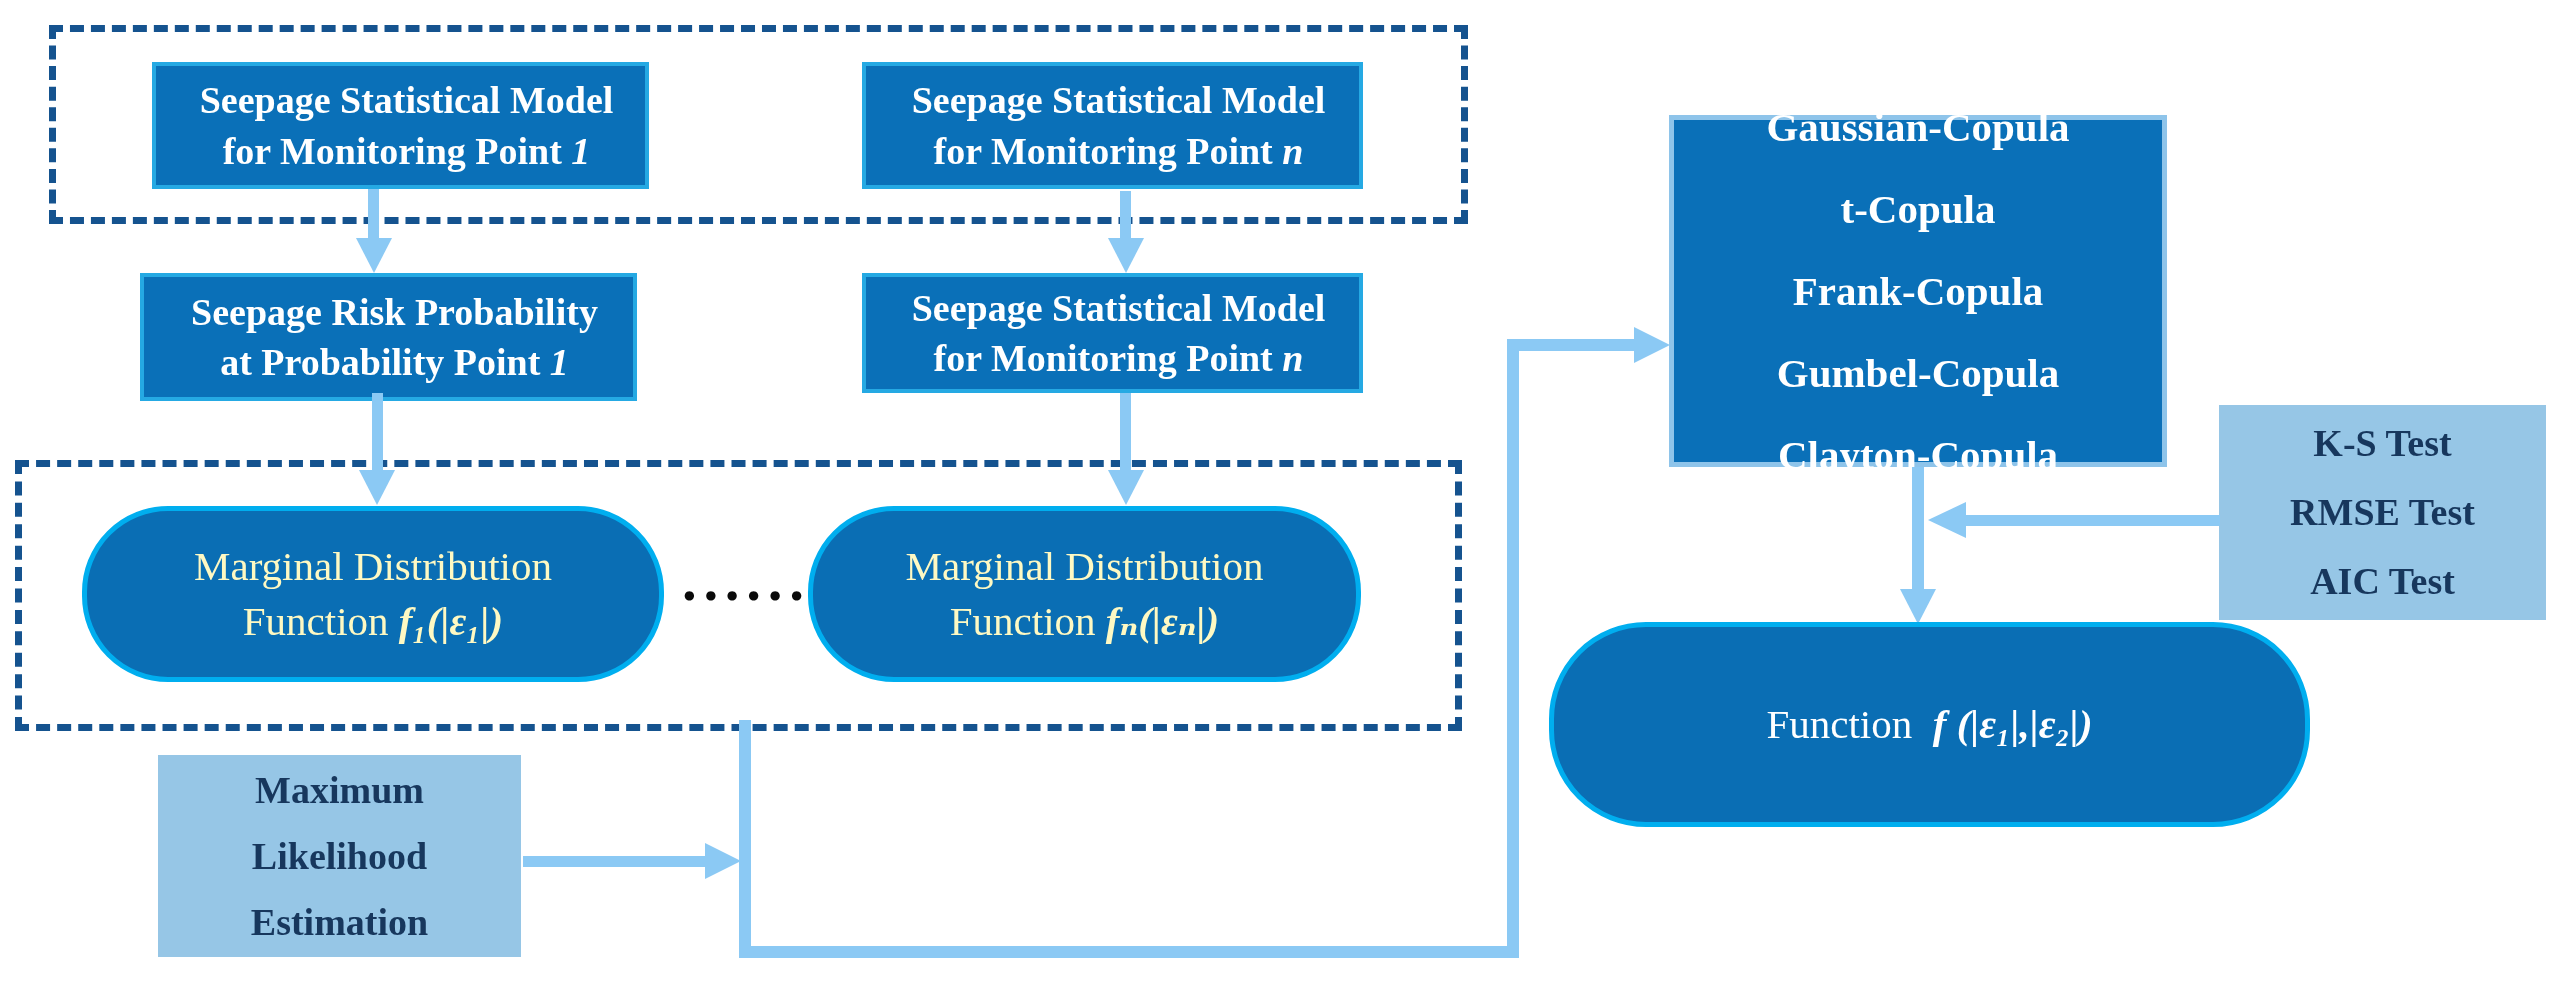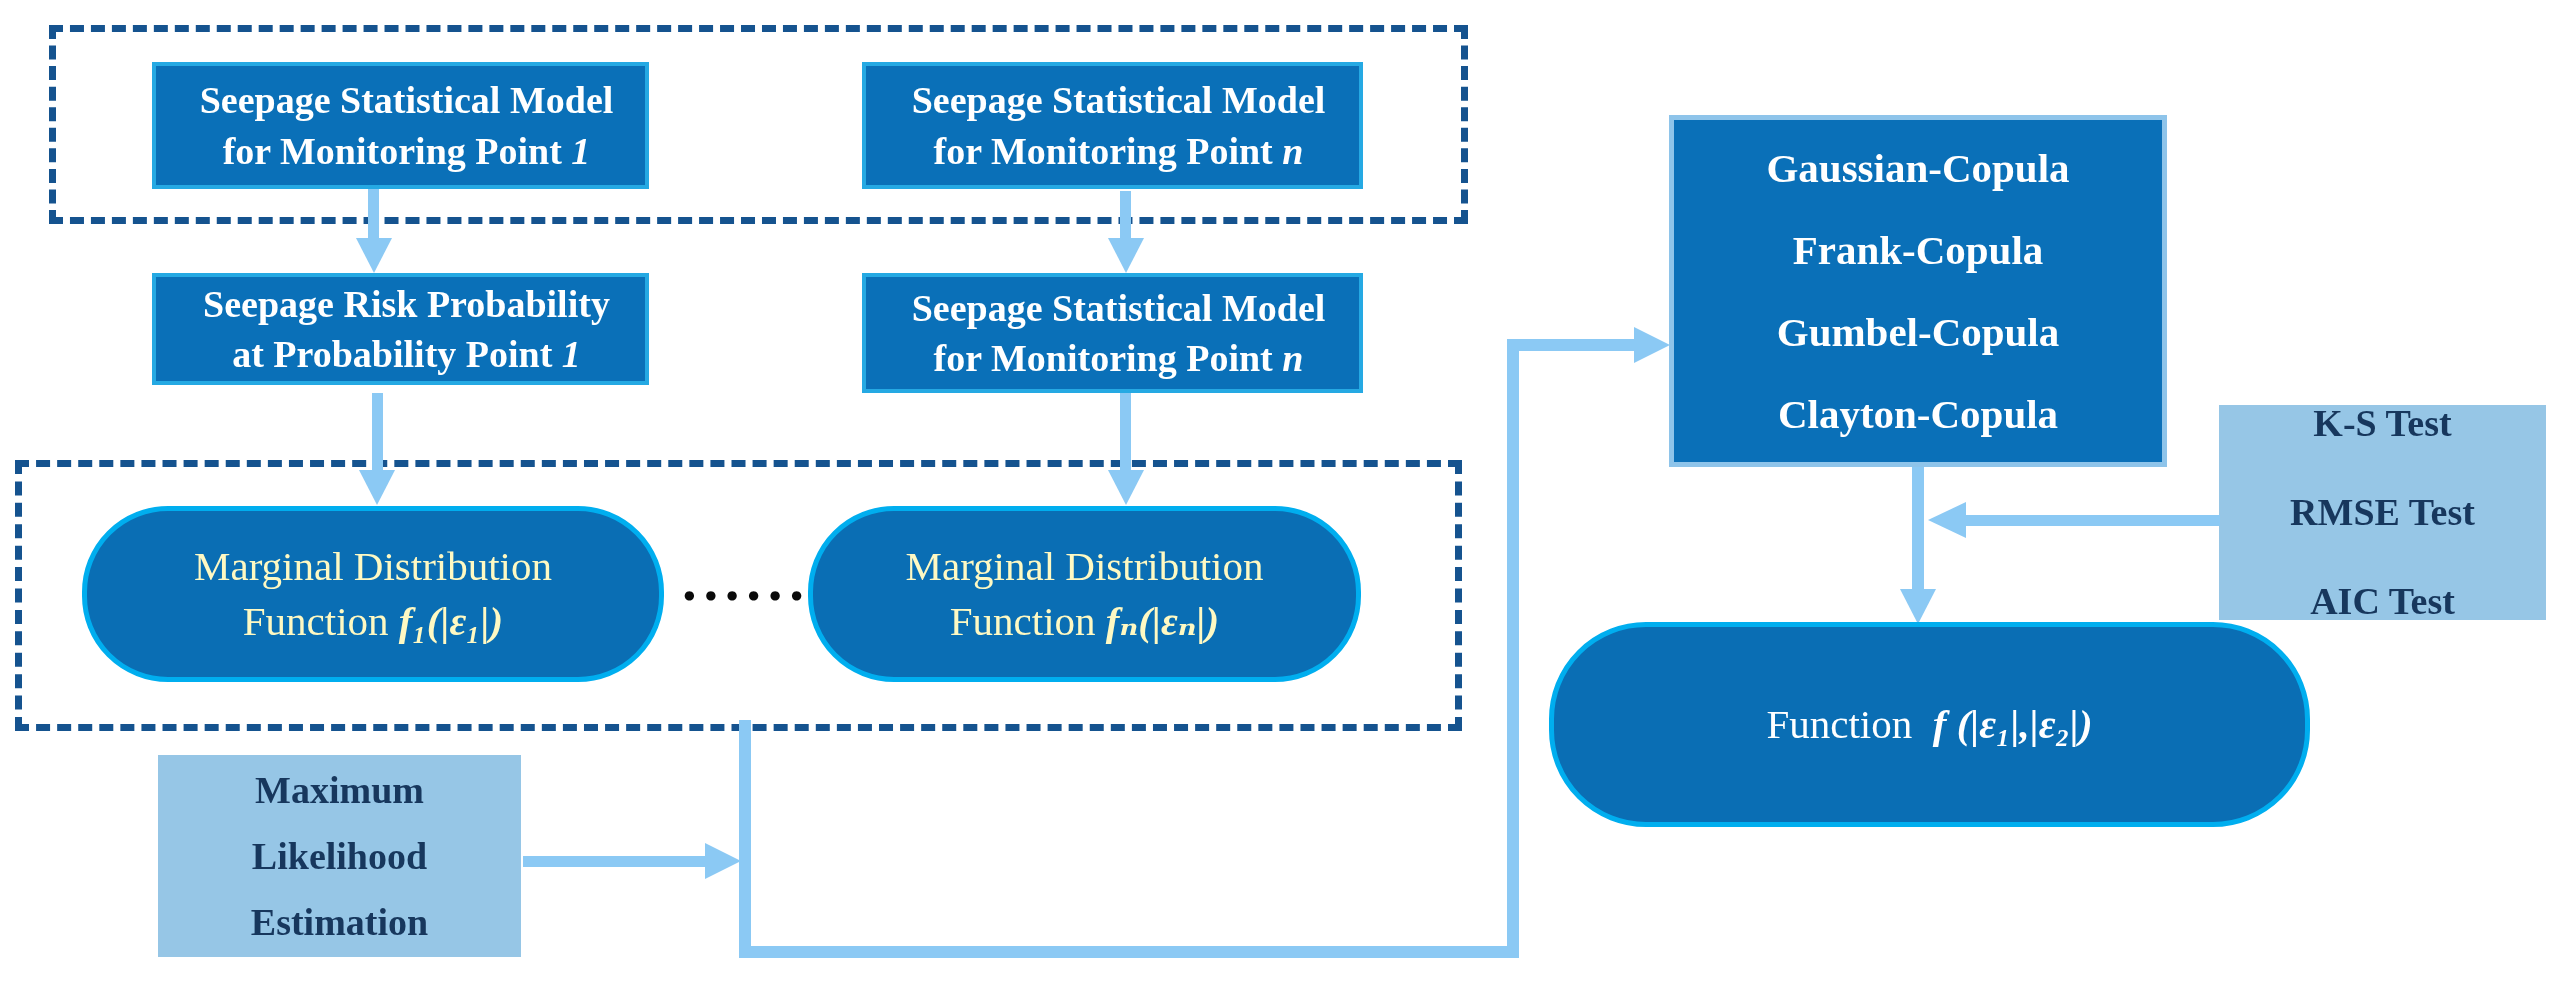--- a/index.html
+++ b/index.html
@@ -17,21 +17,21 @@
       background:var(--roundFill);border:5px solid var(--roundBorder);border-radius:86px;
       color:#fef9c3;font-weight:normal;font-size:41px;line-height:1.35;}
   
   .cp{display:flex;flex-direction:column;justify-content:center;align-items:center;text-align:center;
       background:var(--boxFill);border:5.8px solid var(--copulaBorder);color:#ffffff;
       font-weight:bold;font-size:41px;line-height:66px;gap:16px;}
   
   .lb{display:flex;flex-direction:column;justify-content:center;align-items:center;text-align:center;
       background:var(--lightFill);color:var(--darkText);font-weight:bold;font-size:38px;}
   .lb.mle{line-height:66px;}
-  .lb.ks{line-height:69px;gap:20px;}
+  .lb.ks{line-height:69px;}
   
   .ob{display:flex;flex-direction:column;justify-content:center;align-items:center;text-align:center;
       background:var(--roundFill);border:5px solid var(--roundBorder);border-radius:97px;
       color:#ffffff;font-weight:normal;font-size:41px;line-height:1.5;}
   .it{font-style:italic;}
   .formula{font-style:italic;font-weight:bold;}
   
   .shaft{position:absolute;background:var(--arrow);}
   .tri{position:absolute;width:0;height:0;border-style:solid;border-color:transparent;}
   .tri.down{border-left:18px solid transparent;border-right:18px solid transparent;
@@ -62,21 +62,21 @@
     <div>
       <span>for Monitoring Point</span>&nbsp;<span class="it">n</span>
     </div>
   </div>
 
   <div class="shaft" style="left:368px;top:189px;width:10.7px;height:51px"></div>
   <div class="tri down" style="left:356px;top:238px"></div>
   <div class="shaft" style="left:1120px;top:191px;width:10.7px;height:49px"></div>
   <div class="tri down" style="left:1108px;top:238px"></div>
 
-  <div class="abs bb" style="left:152px;top:273px;width:497px;height:112px">
+  <div class="abs bb" style="left:140px;top:273px;width:497px;height:128px">
     <div>Seepage Risk Probability</div>
     <div>
       <span>at Probability Point</span>&nbsp;<span class="it">1</span>
     </div>
   </div>
   <div class="abs bb" style="left:862px;top:273px;width:501px;height:120px">
     <div>Seepage Statistical Model</div>
     <div>
       <span>for Monitoring Point</span>&nbsp;<span class="it">n</span>
     </div>
@@ -111,20 +111,21 @@
   <div class="tri right" style="left:705px;top:843px"></div>
 
   <div class="shaft" style="left:739px;top:720px;width:11.5px;height:238px"></div>
   <div class="shaft" style="left:739px;top:946px;width:780px;height:11.5px"></div>
   <div class="shaft" style="left:1507px;top:339px;width:11.5px;height:618px"></div>
   <div class="shaft" style="left:1507px;top:339px;width:128px;height:11.5px"></div>
   <div class="tri right" style="left:1634px;top:327px"></div>
 
   <div class="abs cp" style="left:1669px;top:115px;width:498px;height:352px">
     <div>Gaussian-Copula</div>
+    <div>t-Copula</div>
     <div>Frank-Copula</div>
     <div>Gumbel-Copula</div>
     <div>Clayton-Copula</div>
   </div>
 
   <div class="shaft" style="left:1912px;top:467px;width:11.5px;height:123px"></div>
   <div class="tri down" style="left:1900px;top:589px"></div>
 
   <div class="abs lb ks" style="left:2219px;top:405px;width:327px;height:215px">
     <div>K-S Test</div>

